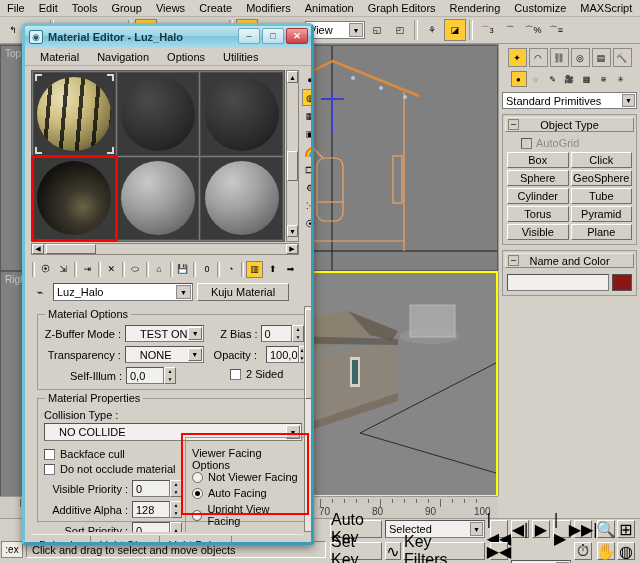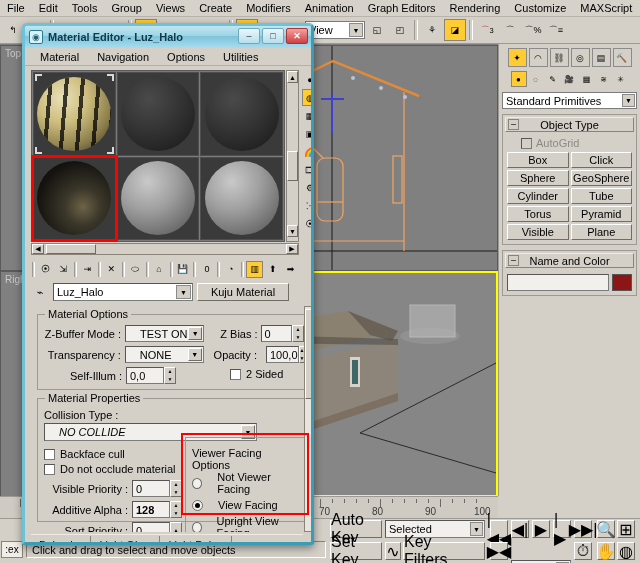--- a/index.html
+++ b/index.html
@@ -308,21 +308,21 @@
     position:absolute; right:5px; top:38px; width:120px;
     border:1px solid #9d9a93; padding:9px 5px 5px 6px;
   }
   .vf-hilite {
     position:absolute; right:1px; top:34px; width:128px; height:82px;
     border:2px solid #ff0000; pointer-events:none; z-index:5;
   }
   .radio { width:11px; height:11px; border-radius:50%; background:#f2f0ec; border:1px solid #6a6a6a;
            display:flex; align-items:center; justify-content:center; }
   .radio .dot { width:5px; height:5px; border-radius:50%; background:#000; }
-  .rrow { display:flex; align-items:center; gap:15px; margin-bottom:4px; font-size:11px; }
+  .rrow { display:flex; align-items:center; gap:5px; margin-bottom:4px; font-size:11px; }
 
   .tabs-bottom {
     position:absolute; left:6px; top:508px; width:272px; height:20px;
     display:flex; align-items:center;
     border-top:1px solid #f0ece3;
   }
   .mtab {
     height:17px; padding:0 8px; display:flex; align-items:center; font-size:11px;
     border-right:1px solid #8a8378;
   }
@@ -746,21 +746,21 @@
           <span class="chk white"></span>
           <span>2 Sided</span>
         </span>
       </div>
     </div>
 
     <div class="grp" style="height:124px;">
       <div class="grp-title">Material Properties</div>
 
       <div style="font-size:11px;margin-bottom:2px;">Collision Type :</div>
-      <div class="combo" style="width:213px;height:18px;font-style:italic;">
+      <div class="combo" style="width:258px;height:18px;">
         <span>NO COLLIDE</span>
         <span class="arrow">▼</span>
       </div>
 
       <div class="cbrow" style="margin-top:7px;">
         <span class="chk white"></span>
         <span>Backface cull</span>
       </div>
       <div class="cbrow">
         <span class="chk white"></span>
@@ -773,21 +773,21 @@
           <span class="fld" style="flex:1;">0</span>
           <span class="arrows">
               <div>▲</div>
               <div>▼</div>
             </span>
         </div>
       </div>
       <div class="row">
         <span class="lbl" style="width:84px;">Additive Alpha :</span>
         <div class="spin" style="width:50px;margin-left:4px;">
-          <span class="fld" style="flex:1;font-weight:bold;">128</span>
+          <span class="fld" style="flex:1;">128</span>
           <span class="arrows">
               <div>▲</div>
               <div>▼</div>
             </span>
         </div>
       </div>
       <div class="row">
         <span class="lbl" style="width:84px;">Sort Priority :</span>
         <div class="spin" style="width:50px;margin-left:4px;">
           <span class="fld" style="flex:1;">0</span>
@@ -800,21 +800,21 @@
       <div class="vf-group">
         <div class="grp-title" style="top:-7px;left:6px;">Viewer Facing Options</div>
         <div class="rrow">
           <span class="radio"></span>
           <span>Not Viewer Facing</span>
         </div>
         <div class="rrow">
           <span class="radio">
               <span class="dot"></span>
             </span>
-          <span>View Facing</span>
+          <span>Auto Facing</span>
         </div>
         <div class="rrow" style="margin-bottom:18px;">
           <span class="radio"></span>
           <span>Upright View Facing</span>
         </div>
       </div>
       <div class="vf-hilite" id="vf-hilite" style="border-color: rgb(255, 0, 0);"></div>
     </div>
   </div>
 

